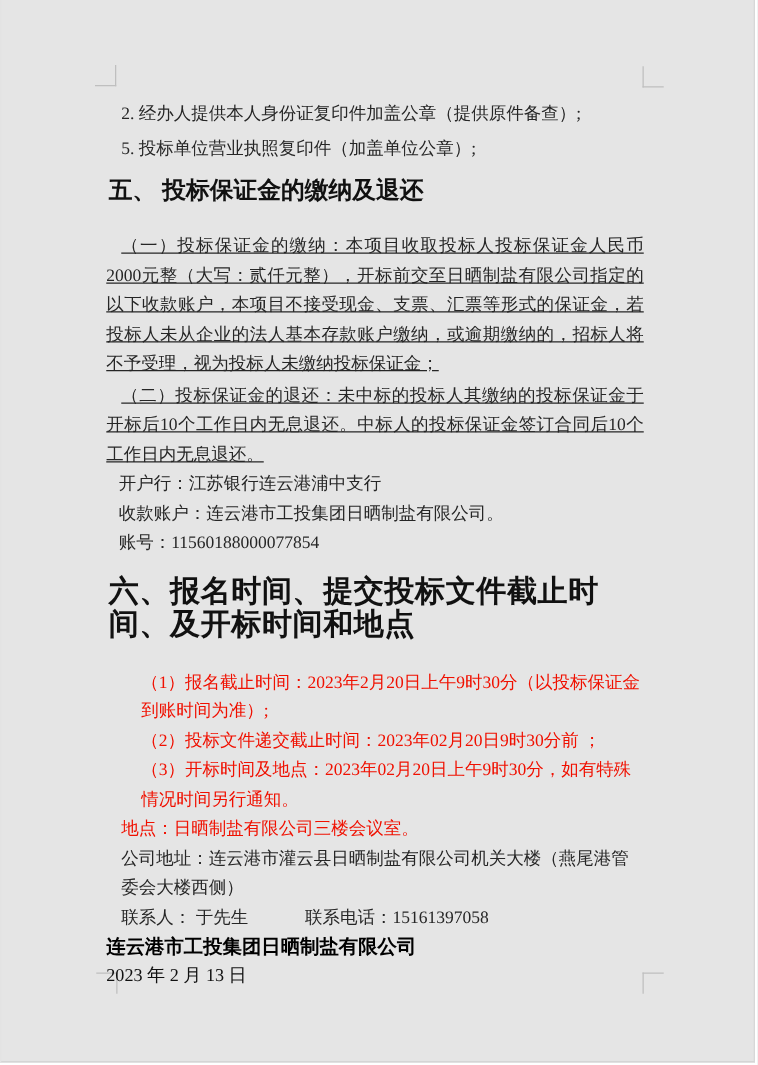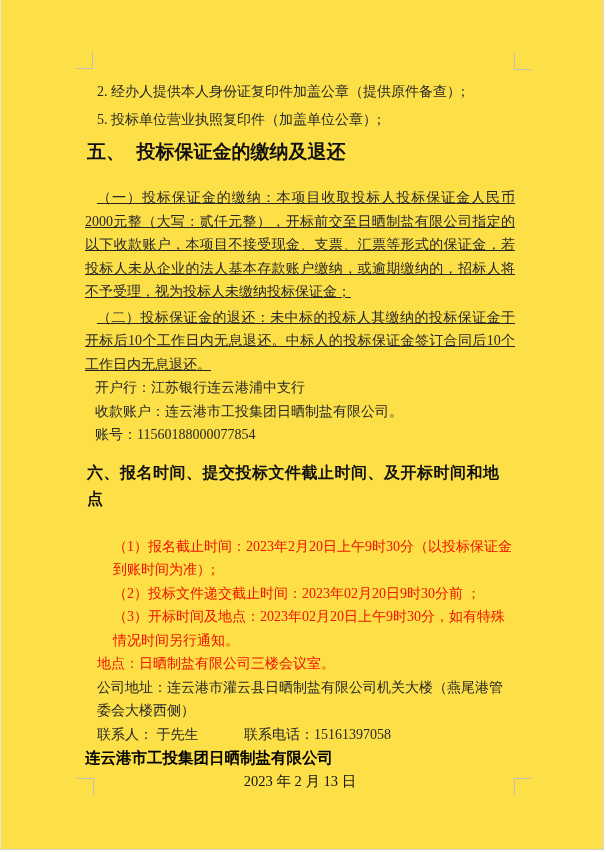--- a/index.html
+++ b/index.html
@@ -5,21 +5,21 @@
   html,body{margin:0;padding:0;}
   body{
     width:606px;height:852px;
     background:#ffffff;
     position:relative;
     overflow:hidden;
     font-family:"Liberation Serif","DejaVu Serif",serif;
   }
   .page{
     position:absolute;left:0;top:0;width:604px;height:850px;
-    background:#fde047;
+    background:#e5e5e5;
     border-left:1px solid #e3e3e3;
     border-right:1px solid #d8d8d8;
     border-bottom:1px solid #cfcfcf;
     box-sizing:border-box;
   }
   
   .crop{position:absolute;width:16px;height:16px;}
   .crop.tl{left:75px;top:52px;border-right:1px solid #bfbfbf;border-bottom:1px solid #bfbfbf;}
   .crop.tr{left:513px;top:53px;border-left:1px solid #bfbfbf;border-bottom:1px solid #bfbfbf;}
   .crop.bl{left:76px;top:778px;border-right:1px solid #bfbfbf;border-top:1px solid #bfbfbf;}
@@ -27,47 +27,47 @@
 
   .content{
     position:absolute;left:84px;top:70px;width:430px;
     color:#262626;
     font-size:14px;
   }
   .content p{margin:0;line-height:23.5px;}
   p.intro{margin:0 0 4px 0;padding-left:12px;line-height:24px;}
   p.intro:first-child{margin-top:10px;}
   h1.sec{
-    font-family:Liberation Mono, monospace;
+    font-family:Liberation Serif, serif;
     font-weight:bold;color:#111;
     font-size:19px;line-height:26px;
     margin:8px 0 0 2px;
   }
-  h1.sec6{font-size:16px;margin-top:14px;letter-spacing:0.5px;}
+  h1.sec6{font-size:24px;margin-top:14px;letter-spacing:0.5px;}
   p.bodytext{
     text-align:justify;
     text-indent:12px;
     margin-top:20px;
     text-decoration:underline;
   }
   p.bodytext.second{margin-top:2px;}
   p.acct{padding-left:10px;}
   .redblock{margin-top:22px;}
   p.red{color:#f01000;}
   p.ind2{padding-left:28px;}
   p.ind1{padding-left:12px;}
   p.black{color:#262626;padding-left:12px;}
   .phone{margin-left:42px;}
   .footer-company{
     font-family:"Liberation Sans","DejaVu Sans",sans-serif;
     font-weight:bold;font-size:15.5px;color:#000;
     margin-top:16px;line-height:22px;
   }
   .footer-date{
-    text-align:center;
+    text-align:left;
     font-size:14.5px;color:#111;
     margin-top:26px;line-height:22px;
   }
 </style>
 </head>
 <body>
 
 <div class="page">
 
   <div class="crop tl"></div>

